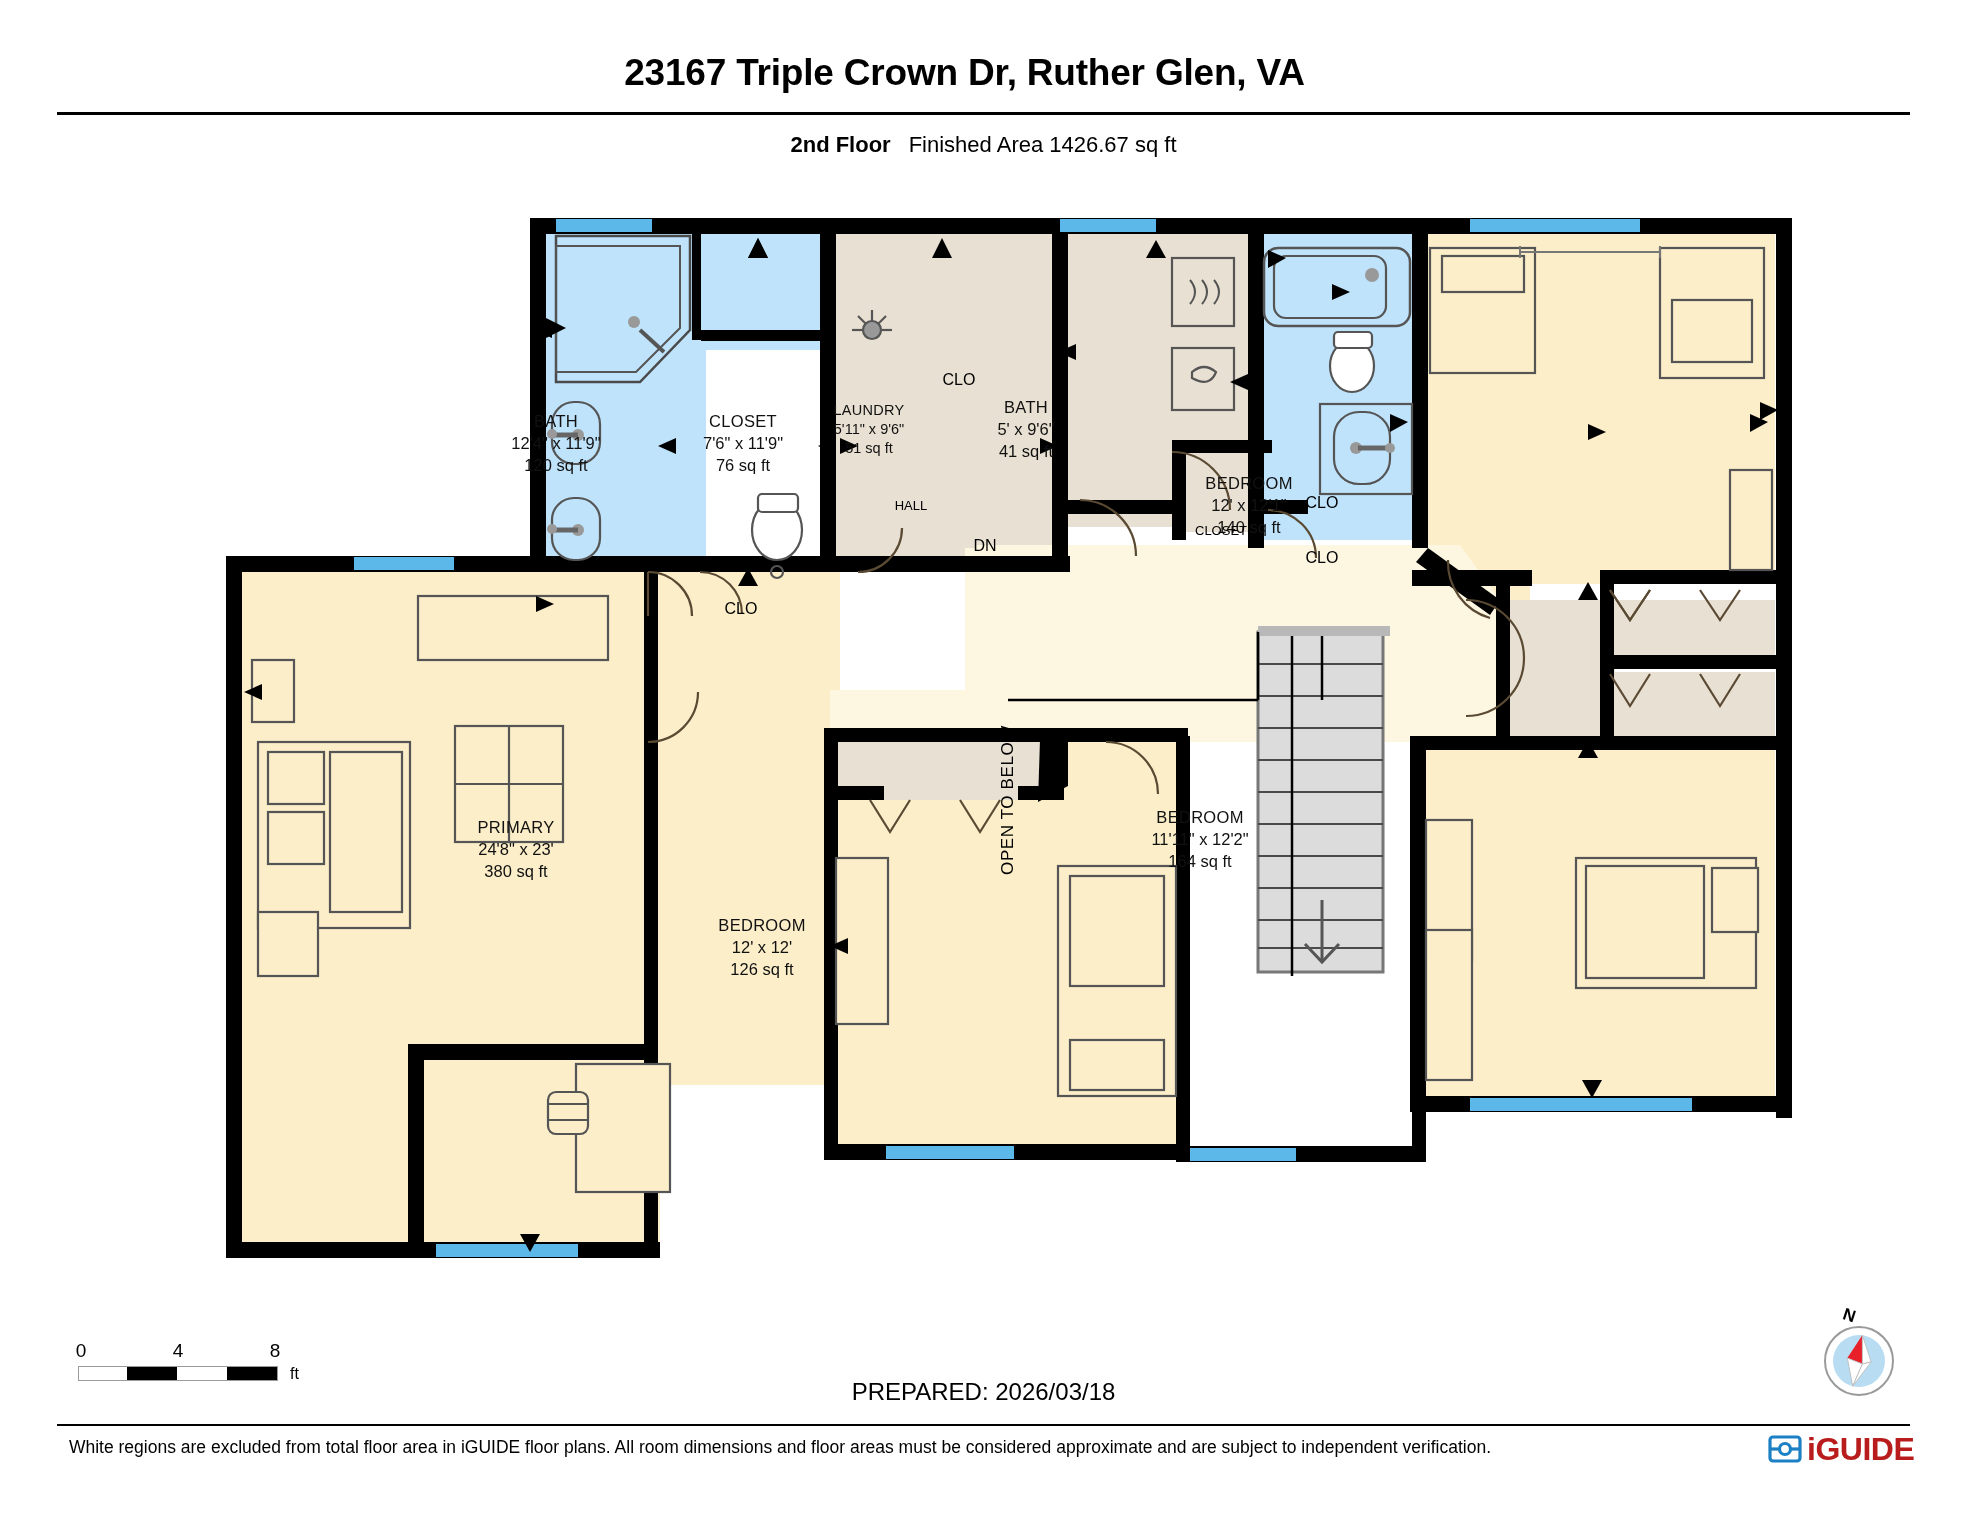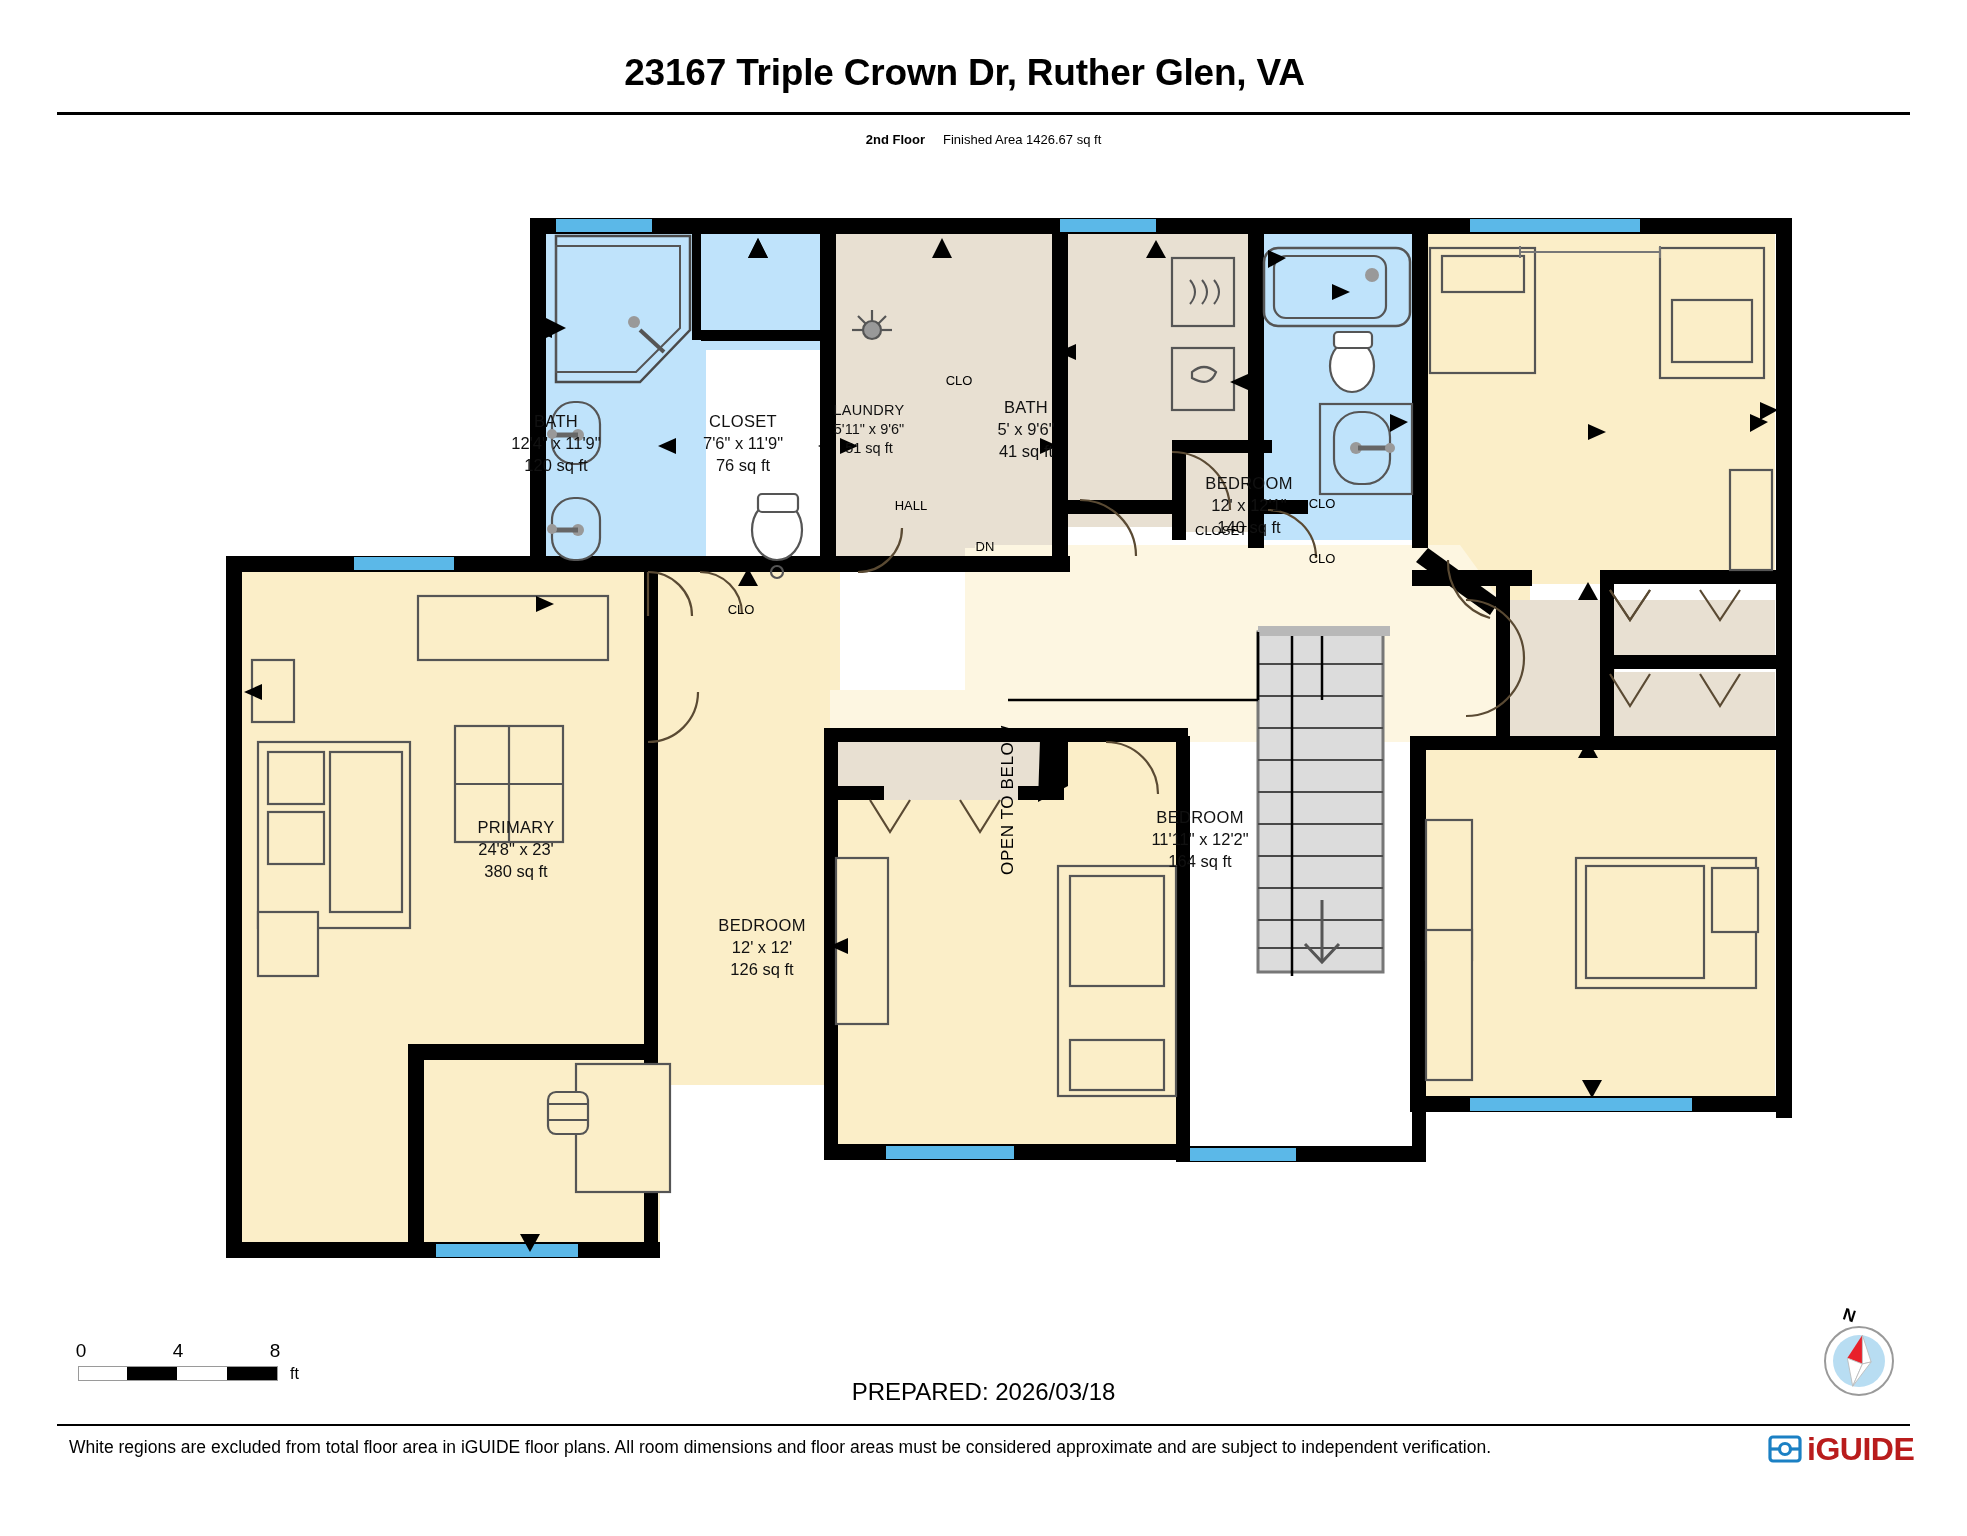--- a/index.html
+++ b/index.html
@@ -31,21 +31,21 @@
     position: absolute;
     left: 57px; top: 112px;
     width: 1853px; height: 3px;
     background: #000;
   }
   #subtitle {
     position: absolute;
     left: 0; top: 132px;
     width: 1967px;
     text-align: center;
-    font-size: 13px;
+    font-size: 22px;
   }
   #subtitle .floor-name { font-weight: bold; }
   #subtitle .area-text { margin-left: 18px; }
 
   
   #plan {
     position: absolute;
     left: 0; top: 0;
     width: 1967px; height: 1536px;
   }
@@ -70,21 +70,21 @@
   .room-label.small .rl-dim,
   .room-label.small .rl-area { font-size: 14.5px; }
 
   .plain-label {
     position: absolute;
     font-size: 13px;
     transform: translate(-50%, -50%);
     white-space: nowrap;
     pointer-events: none;
   }
-  .plain-label.mini { font-size: 13px; }
+  .plain-label.mini { font-size: 16px; }
   .vert-label {
     position: absolute;
     font-size: 17px;
     letter-spacing: 0.6px;
     white-space: nowrap;
     transform-origin: center center;
     pointer-events: none;
   }
 
   

